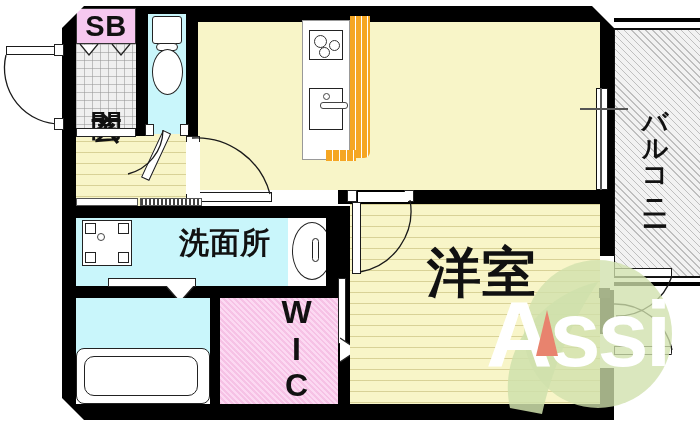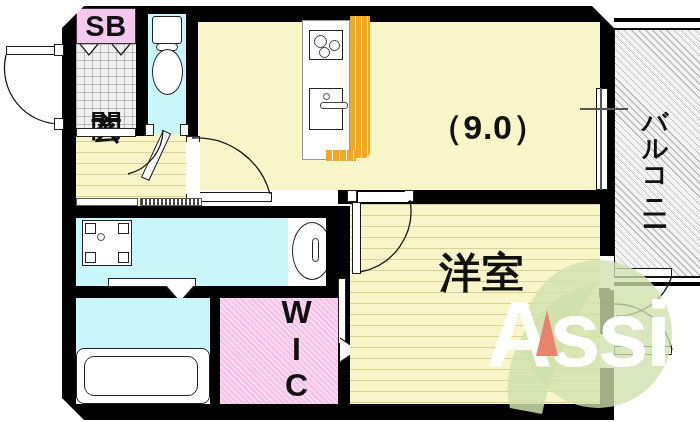--- a/index.html
+++ b/index.html
@@ -70,21 +70,20 @@
 
   <div class="wall" style="left:62px;top:6px;width:552px;height:16px;"></div>
 
   <div class="wall" style="left:62px;top:404px;width:552px;height:16px;"></div>
 
   <div class="wall" style="left:62px;top:6px;width:14px;height:414px;"></div>
 
   <div class="wall" style="left:600px;top:6px;width:14px;height:414px;"></div>
 
   <div class="room fl-ldk" style="left:196px;top:22px;width:404px;height:168px;"></div>
-  <div class="lbl" style="left:398px;top:106px;width:180px;height:44px;font-size:34px;">（9.0）</div>
 
   <div class="kitchen-counter" style="left:302px;top:20px;width:48px;height:140px;"></div>
 
   <div class="fix fix-thin" style="left:309px;top:30px;width:34px;height:30px;">
     <div class="abs round" style="left:4px;top:4px;width:11px;height:11px;border:1.2px solid #333;"></div>
     <div class="abs round" style="left:19px;top:9px;width:9px;height:9px;border:1.2px solid #333;"></div>
     <div class="abs round" style="left:9px;top:16px;width:9px;height:9px;border:1.2px solid #333;"></div>
   </div>
 
   <div class="fix fix-thin" style="left:309px;top:88px;width:34px;height:42px;">
@@ -162,20 +161,21 @@
 
   <div class="room fl-cyan" style="left:76px;top:218px;width:262px;height:68px;"></div>
 
   <div class="fix" style="left:82px;top:220px;width:50px;height:46px;">
     <div class="abs" style="left:2px;top:2px;width:9px;height:9px;border:1.2px solid #222;background:#fff;"></div>
     <div class="abs" style="right:2px;top:2px;width:9px;height:9px;border:1.2px solid #222;background:#fff;"></div>
     <div class="abs" style="left:2px;bottom:2px;width:9px;height:9px;border:1.2px solid #222;background:#fff;"></div>
     <div class="abs" style="right:2px;bottom:2px;width:9px;height:9px;border:1.2px solid #222;background:#fff;"></div>
     <div class="abs round" style="left:14px;top:12px;width:6px;height:6px;border:1.2px solid #444;"></div>
   </div>
+  <div class="lbl" style="left:160px;top:220px;width:130px;height:46px;font-size:30px;">洗面所</div>
 
   <div class="abs fl-white" style="left:288px;top:218px;width:50px;height:68px;"></div>
   <div class="fix round" style="left:292px;top:222px;width:40px;height:58px;"></div>
   <div class="fix fix-thin" style="left:312px;top:238px;width:7px;height:24px;border-radius:4px;"></div>
 
   <div class="wall" style="left:62px;top:286px;width:148px;height:12px;"></div>
   <div class="fix fix-thin" style="left:108px;top:278px;width:88px;height:9px;"></div>
   <svg class="abs" style="left:164px;top:286px;" width="34" height="22">
     <polyline points="2,0 16,16 30,0" fill="#fff" stroke="#222" stroke-width="1.3"></polyline>
   </svg>
@@ -195,21 +195,21 @@
 
   <div class="wall" style="left:338px;top:206px;width:12px;height:198px;"></div>
 
   <div class="fix fix-thin" style="left:338px;top:278px;width:8px;height:66px;"></div>
   <svg class="abs" style="left:340px;top:336px;" width="24" height="30">
     <polyline points="0,2 18,14 0,26" fill="#fff" stroke="#222" stroke-width="1.3"></polyline>
   </svg>
 
   <div class="wall" style="left:338px;top:190px;width:274px;height:14px;"></div>
   <div class="room fl-wood" style="left:350px;top:204px;width:250px;height:200px;"></div>
-  <div class="lbl" style="left:392px;top:248px;width:180px;height:50px;font-size:42px;">洋室</div>
+  <div class="lbl" style="left:392px;top:248px;width:180px;height:50px;font-size:54px;">洋室</div>
 
   <div class="fix fix-thin" style="left:347px;top:190px;width:10px;height:12px;"></div>
   <div class="fix fix-thin" style="left:404px;top:190px;width:10px;height:12px;"></div>
   <div class="leaf" style="left:352px;top:202px;width:9px;height:72px;"></div>
   <svg class="abs" style="left:348px;top:196px;" width="76" height="84">
     <path d="M62 4 A 62 62 0 0 1 12 76" fill="none" stroke="#1a1a1a" stroke-width="1.3"></path>
   </svg>
   <div class="abs fl-white" style="left:358px;top:192px;width:50px;height:10px;"></div>
 
   <div class="abs fl-white" style="left:600px;top:256px;width:14px;height:34px;"></div>

